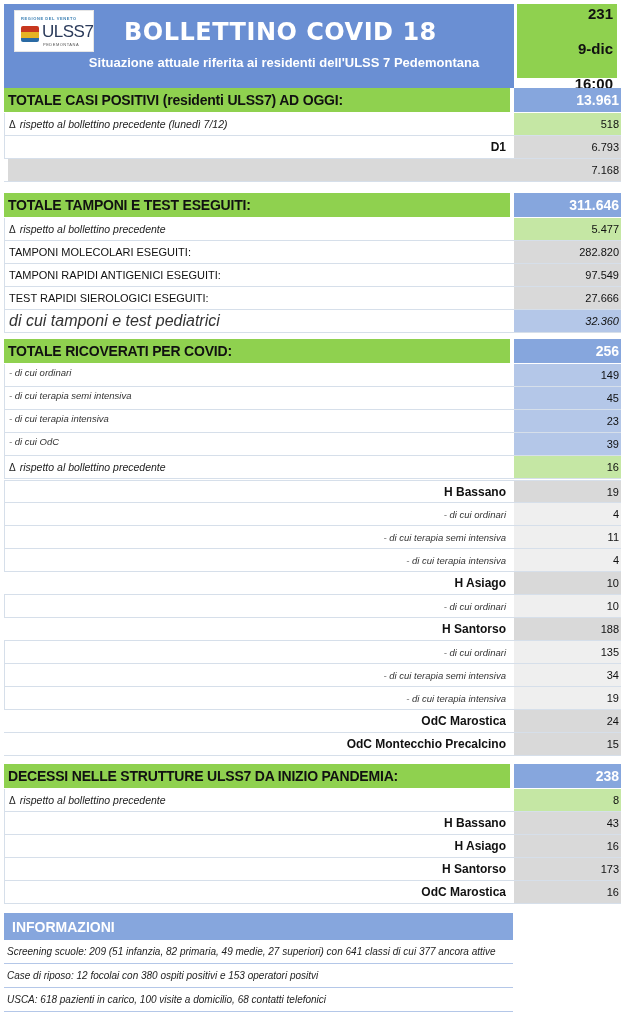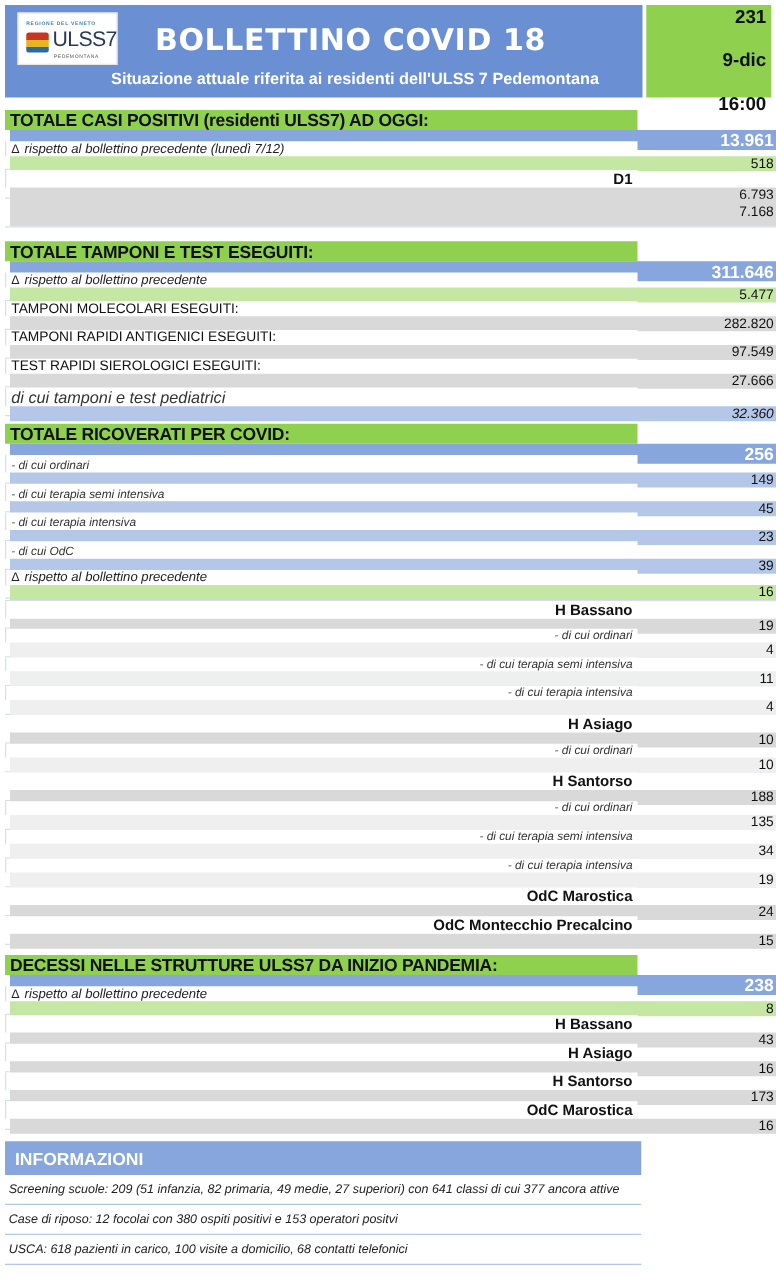--- a/index.html
+++ b/index.html
@@ -1,34 +1,34 @@
 <!DOCTYPE html>
 <html><head>
 <meta charset="utf-8">
 <style>
   * { box-sizing: border-box; margin: 0; padding: 0; }
   html, body { width: 621px; height: 1024px; background: #ffffff; overflow: hidden; }
   body { font-family: "Liberation Sans", sans-serif; color: #111; position: relative; }
 
   
   .header { position: absolute; left: 4px; top: 4px; width: 613px; height: 74px; display: flex; }
-  .header-main { width: 510px; height: 74px; background: #6a8fd3; position: relative; }
+  .header-main { width: 510px; height: 84px; background: #6a8fd3; position: relative; }
   .header-side { flex: 1; background: #8fd14f; margin-left: 3px; display: flex; flex-direction: column; align-items: flex-end; justify-content: space-around; padding: 2px 4px 2px 0; gap: 20px; }
   .header-side span { font-weight: bold; font-size: 15px; color: #111; line-height: 1; }
   .logo { position: absolute; left: 10px; top: 6px; width: 80px; height: 42px; background: #fff; border: 1px solid #e6e6e6; }
   .logo .region { position: absolute; left: 6px; top: 5px; font-size: 4px; letter-spacing: 0.6px; color: #3a7fb3; font-weight: bold; }
   .logo .emblem { position: absolute; left: 6px; top: 15px; width: 18px; height: 16px; background: linear-gradient(180deg, #c7371f 0 40%, #e5b323 40% 75%, #2a6aa4 75%); border-radius: 2px; }
   .logo .name { position: absolute; left: 27px; top: 11px; font-size: 17px; color: #2a3a5a; font-family: "Liberation Sans", sans-serif; letter-spacing: -0.5px; }
   .logo .sub { position: absolute; left: 28px; top: 31px; font-size: 4px; color: #555; letter-spacing: 0.5px; }
   .title { position: absolute; left: 120px; top: 14px; font-family: "DejaVu Sans", sans-serif; font-weight: bold; font-size: 24px; color: #fff; letter-spacing: 0.5px; }
   .subtitle { position: absolute; left: 0; right: 0; top: 51px; text-align: center; padding-left: 50px; font-size: 13px; color: #fff; font-weight: bold; }
 
   
   .section { position: absolute; left: 4px; width: 617px; }
-  .row { display: flex; height: 23px; border-bottom: 1px solid #d6dfea; flex-direction: column; }
+  .row { display: flex; height: 23px; border-bottom: 1px solid #d6dfea; }
   .row .lbl { width: 506px; display: flex; align-items: center; padding: 0 4px; font-size: 11px; border-left: 1px solid #d6dfea; background: #fff; }
   .row .val { flex: 1; margin-left: 4px; display: flex; align-items: center; justify-content: flex-end; padding-right: 2px; font-size: 11px; }
   .row.head { height: 24px; border-bottom: none; margin-bottom: 1px; }
   .row.head .lbl { background: #8fd14f; font-weight: bold; font-size: 14px; border-left: none; letter-spacing: -0.2px; }
   .row.head .val { background: #86a6dd; color: #fff; font-weight: bold; font-size: 14px; }
   .lbl.italic-arial { font-style: italic; font-size: 10.5px; color: #222; }
   .lbl.italic-small { font-style: italic; font-size: 9.5px; color: #333; }
   .lbl.right { justify-content: flex-end; padding-right: 4px; }
   .lbl.bold { font-weight: bold; font-size: 12px; }
   .lbl.caps { font-size: 11px; }
@@ -104,21 +104,21 @@
   </div>
   <div class="row">
     <div class="lbl caps">TAMPONI RAPIDI ANTIGENICI ESEGUITI:</div>
     <div class="val gray">97.549</div>
   </div>
   <div class="row">
     <div class="lbl caps">TEST RAPIDI SIEROLOGICI ESEGUITI:</div>
     <div class="val gray">27.666</div>
   </div>
   <div class="row">
-    <div class="lbl italic-small" style="font-size:13px;">di cui tamponi e test pediatrici</div>
+    <div class="lbl italic-small" style="font-size:16px;">di cui tamponi e test pediatrici</div>
     <div class="val blue-italic">32.360</div>
   </div>
 </div>
 
 <div class="section" style="top:339px;">
   <div class="row head">
     <div class="lbl">TOTALE RICOVERATI PER COVID:</div>
     <div class="val">256</div>
   </div>
   <div class="row">

